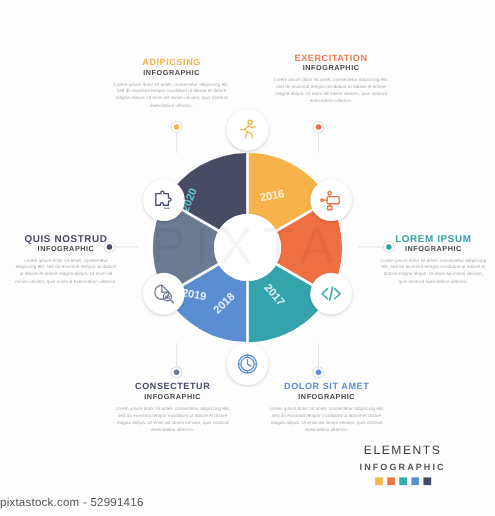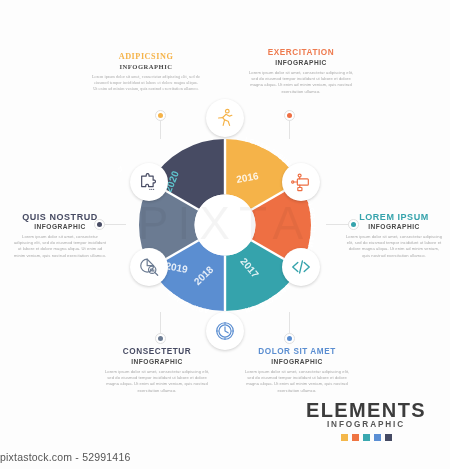--- a/index.html
+++ b/index.html
@@ -45,21 +45,21 @@
   .callout .c-body {
     font-size: 4.1px;
     line-height: 6.2px;
     color: #a8a8a8;
     margin: 0;
     letter-spacing: 0.08px;
   }
   .align-center { text-align: center; }
 
   
-  #callout-adipiscing   { left: 92px; top: 52px; font-family: Liberation Serif, serif; }
+  #callout-adipiscing   { left: 102px; top: 52px; }
   #callout-exercitation { left: 247px; top: 48px; }
   #callout-quis         { left: 12px;  top: 212px; width: 96px; }
   #callout-lorem        { left: 345px; top: 212px; width: 98px; }
   #callout-consectetur  { left: 103px; top: 347px; }
   #callout-dolor        { left: 243px; top: 347px; }
 
   
   .leader {
     position: absolute;
     background: #e3e3e3;
@@ -120,22 +120,22 @@
 
   
   #brand {
     position: absolute;
     right: 22px;
     top: 402px;
     text-align: center;
     width: 124px;
   }
   #brand .b-title {
-    font-size: 20px;
-    font-weight: bold;
+    font-size: 11px;
+    font-weight: normal;
     letter-spacing: 1.4px;
     color: #3c3c3c;
     line-height: 17px;
   }
   #brand .b-sub {
     font-size: 8.2px;
     font-weight: bold;
     letter-spacing: 1.9px;
     color: #555555;
     line-height: 11px;

